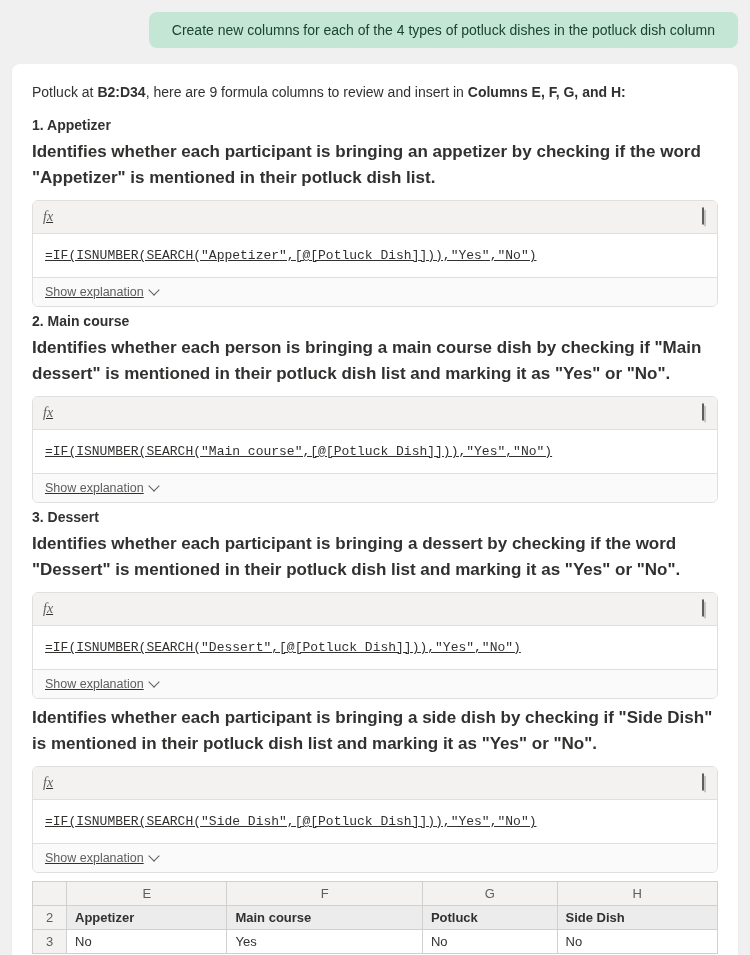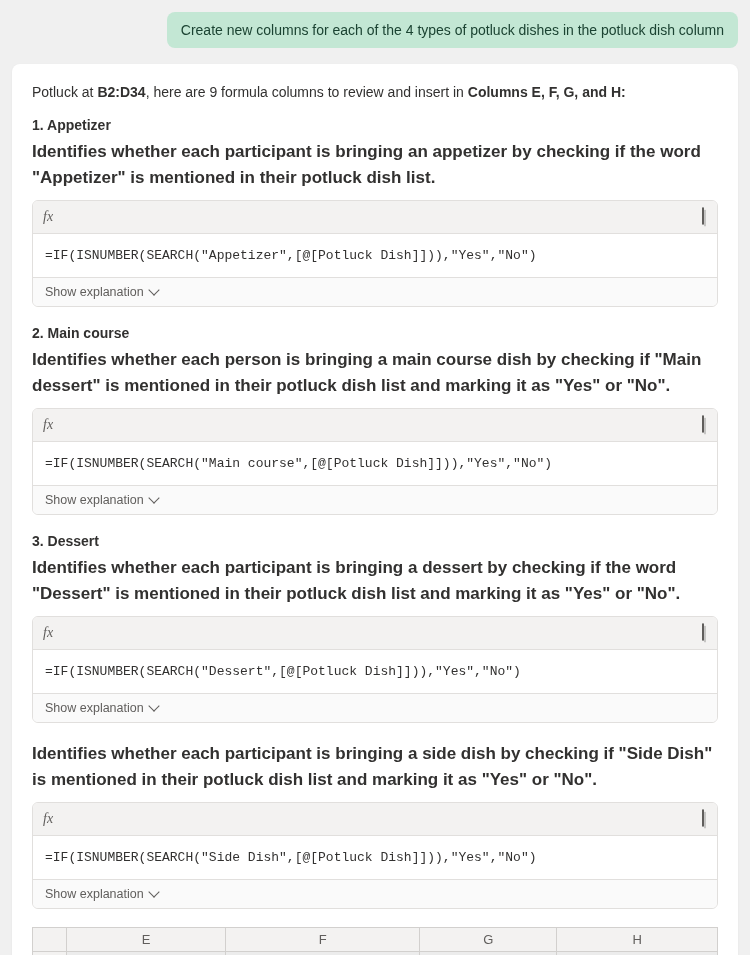--- a/index.html
+++ b/index.html
@@ -11,21 +11,21 @@
       overflow: hidden;
       color: #323130;
       font-size: 14px;
     }
     .outer-container {
       padding: 12px;
     }
     .user-message {
       background: #c3e7d4;
       color: #1b4332;
-      padding: 10px 14px;
+      padding: 10px 23px;
       border-radius: 8px;
       float: right;
       margin-bottom: 16px;
       max-width: 600px;
       font-size: 14px;
     }
     .clear { clear: both; }
     .card {
       background: #fff;
       border-radius: 8px;
@@ -45,22 +45,23 @@
     }
     .section-desc {
       font-size: 17px;
       line-height: 1.5;
       margin-bottom: 10px;
       font-weight: bold;
     }
     .formula-block {
       border: 1px solid #e1dfdd;
       border-radius: 6px;
-      margin-bottom: 18px;
+      margin-bottom: 6px;
       overflow: hidden;
+      text-decoration: underline;
     }
     .formula-header {
       background: #f3f2f1;
       padding: 6px 10px;
       display: flex;
       justify-content: space-between;
       align-items: center;
       border-bottom: 1px solid #e1dfdd;
     }
     .fx-label {
@@ -132,21 +133,21 @@
       color: #605e5c;
     }
     table.preview thead th {
       background: #f3f2f1;
       text-align: center;
       font-weight: 400;
       color: #605e5c;
     }
     table.preview .header-row td {
       background: #ececec;
-      font-weight: 400;
+      font-weight: 700;
     }
     table.preview .header-row .rownum {
       font-weight: 400;
       background: #f3f2f1;
     }
   </style>
 </head>
 <body>
 
 <div class="outer-container">
@@ -229,21 +230,21 @@
           <th>F</th>
           <th>G</th>
           <th>H</th>
         </tr>
       </thead>
       <tbody>
         <tr class="header-row">
           <td class="rownum">2</td>
           <td>Appetizer</td>
           <td>Main course</td>
-          <td>Dessert</td>
+          <td>Potluck</td>
           <td>Side Dish</td>
         </tr>
         <tr>
           <td class="rownum">3</td>
           <td>No</td>
           <td>Yes</td>
           <td>No</td>
           <td>No</td>
         </tr>
 

